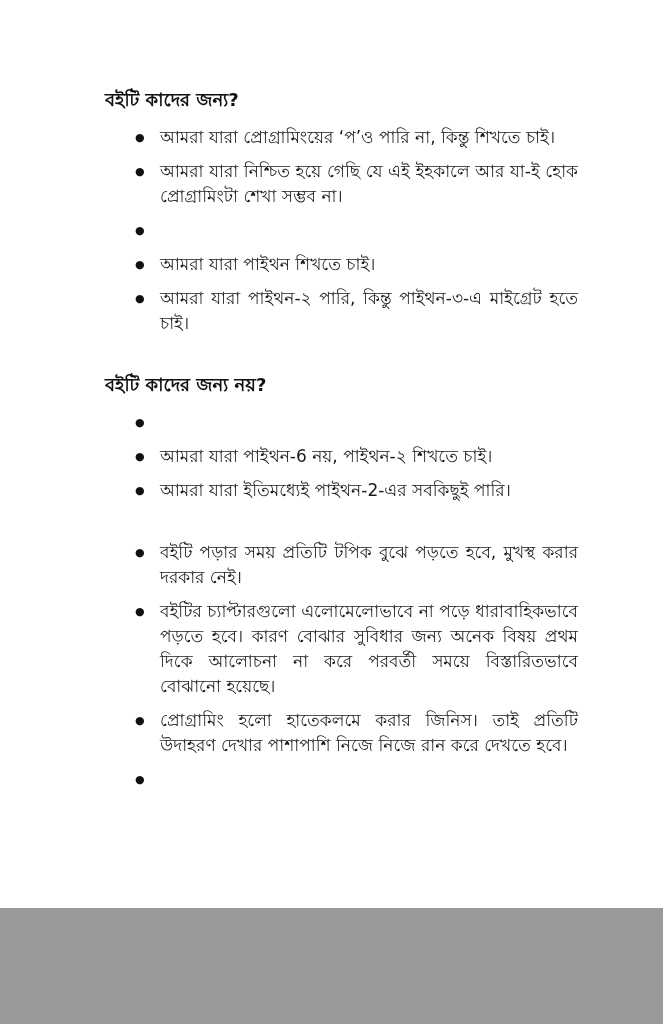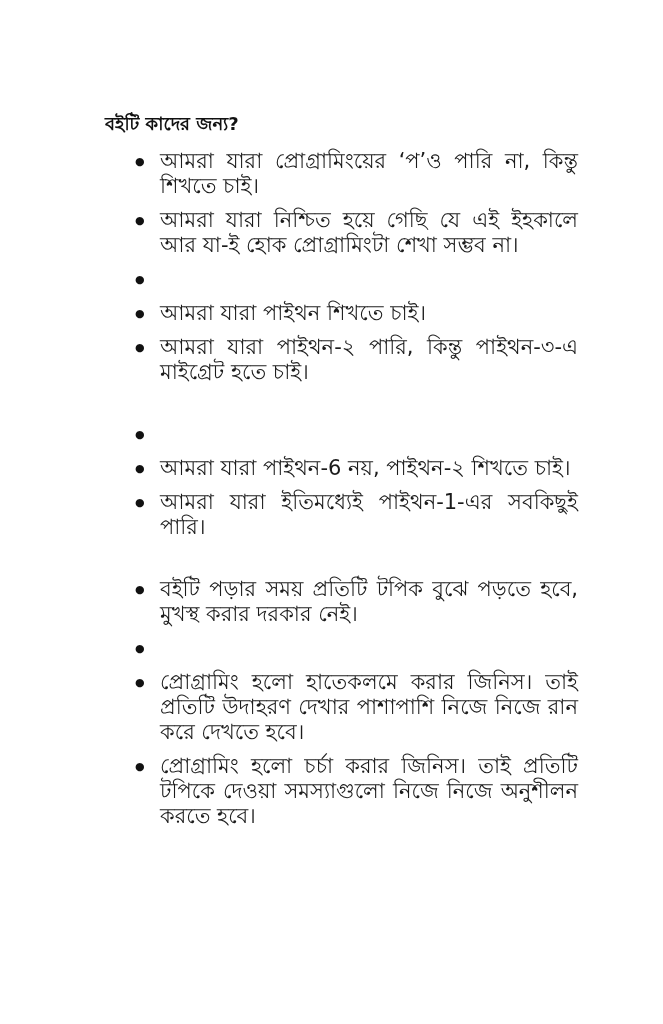--- a/index.html
+++ b/index.html
@@ -3,24 +3,24 @@
 <meta charset="utf-8">
 <style>
   * { margin: 0; padding: 0; box-sizing: border-box; }
   html, body { background: #9a9a9a; }
   body {
     font-family: "DejaVu Sans", "Liberation Sans", sans-serif;
     display: flex; justify-content: center;
   }
   .sheet {
     width: 663px;
-    height: 1024px;
+    height: 908px;
     background: #ffffff;
     position: relative;
-    padding: 112px 85px 0 105px;
+    padding: 88px 85px 0 105px;
     color: #1b1b1b;
   }
   .section + .section { margin-top: 37px; }
   .section-heading {
     font-size: 18px;
     line-height: 24px;
     font-weight: bold;
     color: #111111;
     margin-bottom: 13px;
   }
@@ -33,21 +33,21 @@
   .bullet {
     width: 55px;
     flex: 0 0 55px;
     padding-left: 30px;
     font-size: 11px;
     line-height: 25px;
     color: #111111;
   }
   .li-text {
     flex: 1;
-    font-size: 21px;
+    font-size: 17px;
     line-height: 25px;
     text-align: justify;
     color: #1b1b1b;
   }
 </style>
 </head>
 <body>
 
 <div class="sheet">
 
@@ -70,48 +70,49 @@
         <span class="li-text">আমরা যারা পাইথন শিখতে চাই।</span>
       </li>
       <li>
         <span class="bullet">●</span>
         <span class="li-text">আমরা যারা পাইথন-২ পারি, কিন্তু পাইথন-৩-এ মাইগ্রেট হতে চাই।</span>
       </li>
     </ul>
   </div>
 
   <div class="section">
+    <h2 class="section-heading">বইটি কাদের জন্য নয়?</h2>
     <ul class="bullet-list">
       <li>
         <span class="bullet">●</span>
       </li>
       <li>
         <span class="bullet">●</span>
         <span class="li-text">আমরা যারা পাইথন-6 নয়, পাইথন-২ শিখতে চাই।</span>
       </li>
       <li>
         <span class="bullet">●</span>
-        <span class="li-text">আমরা যারা ইতিমধ্যেই পাইথন-1-এর সবকিছুই পারি।</span>
+        <span class="li-text">আমরা যারা ইতিমধ্যেই পাইথন-2-এর সবকিছুই পারি।</span>
       </li>
     </ul>
   </div>
 
   <div class="section">
     <ul class="bullet-list">
       <li>
         <span class="bullet">●</span>
         <span class="li-text">বইটি পড়ার সময় প্রতিটি টপিক বুঝে পড়তে হবে, মুখস্থ করার দরকার নেই।</span>
       </li>
       <li>
         <span class="bullet">●</span>
+        <span class="li-text">বইটির চ্যাপ্টারগুলো এলোমেলোভাবে না পড়ে ধারাবাহিকভাবে পড়তে হবে। কারণ বোঝার সুবিধার জন্য অনেক বিষয় প্রথম দিকে আলোচনা না করে পরবর্তী সময়ে বিস্তারিতভাবে বোঝানো হয়েছে।</span>
       </li>
       <li>
         <span class="bullet">●</span>
         <span class="li-text">প্রোগ্রামিং হলো হাতেকলমে করার জিনিস। তাই প্রতিটি উদাহরণ দেখার পাশাপাশি নিজে নিজে রান করে দেখতে হবে।</span>
       </li>
       <li>
         <span class="bullet">●</span>
-        <span class="li-text">প্রোগ্রামিং হলো চর্চা করার জিনিস। তাই প্রতিটি টপিকে দেওয়া সমস্যাগুলো নিজে নিজে অনুশীলন করতে হবে।</span>
       </li>
     </ul>
   </div>
 
 </div>
 
 </body></html>

